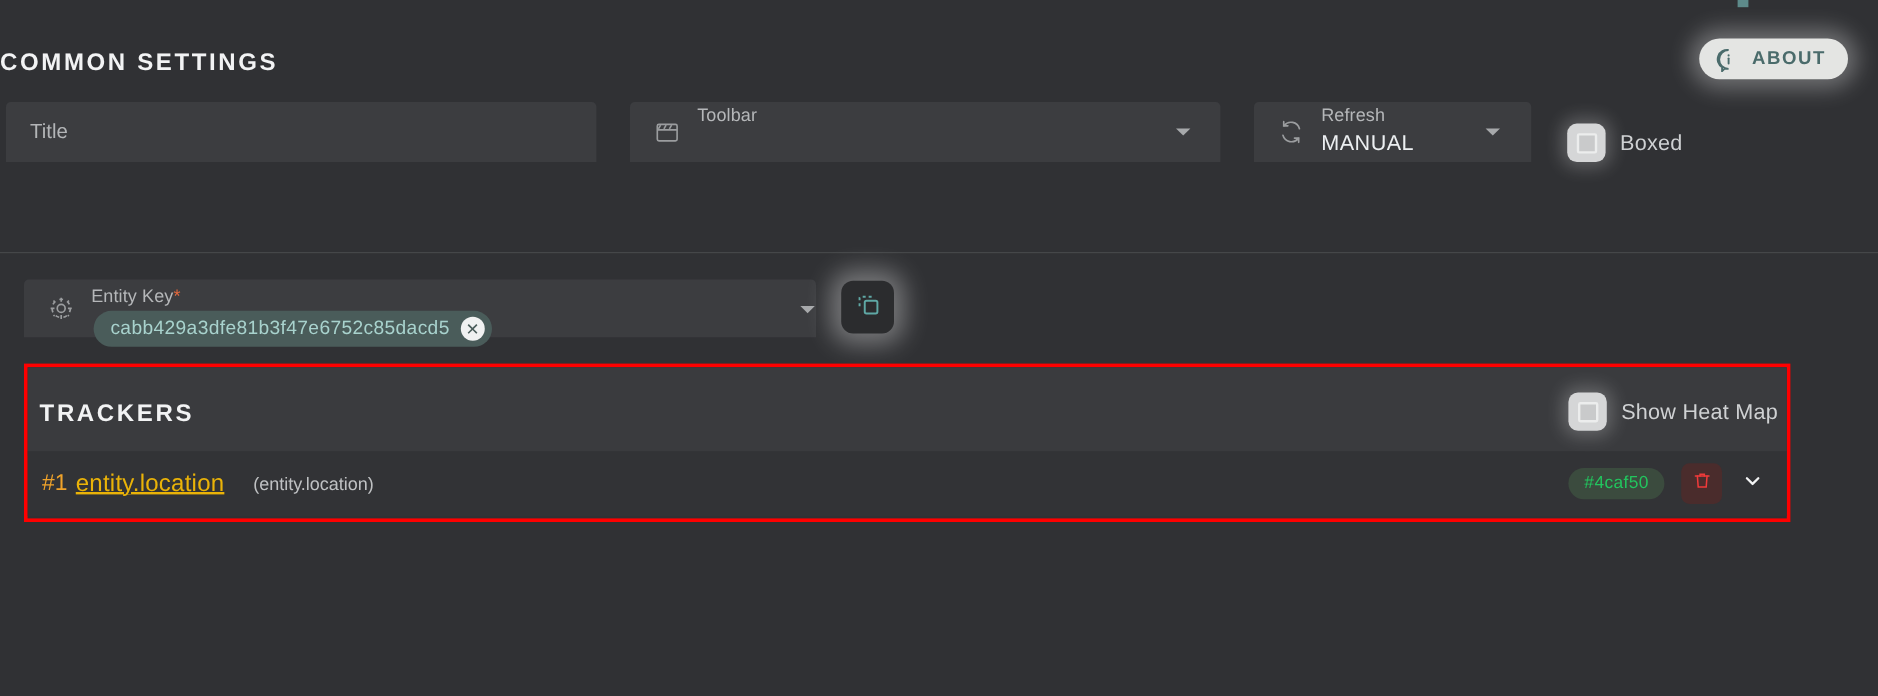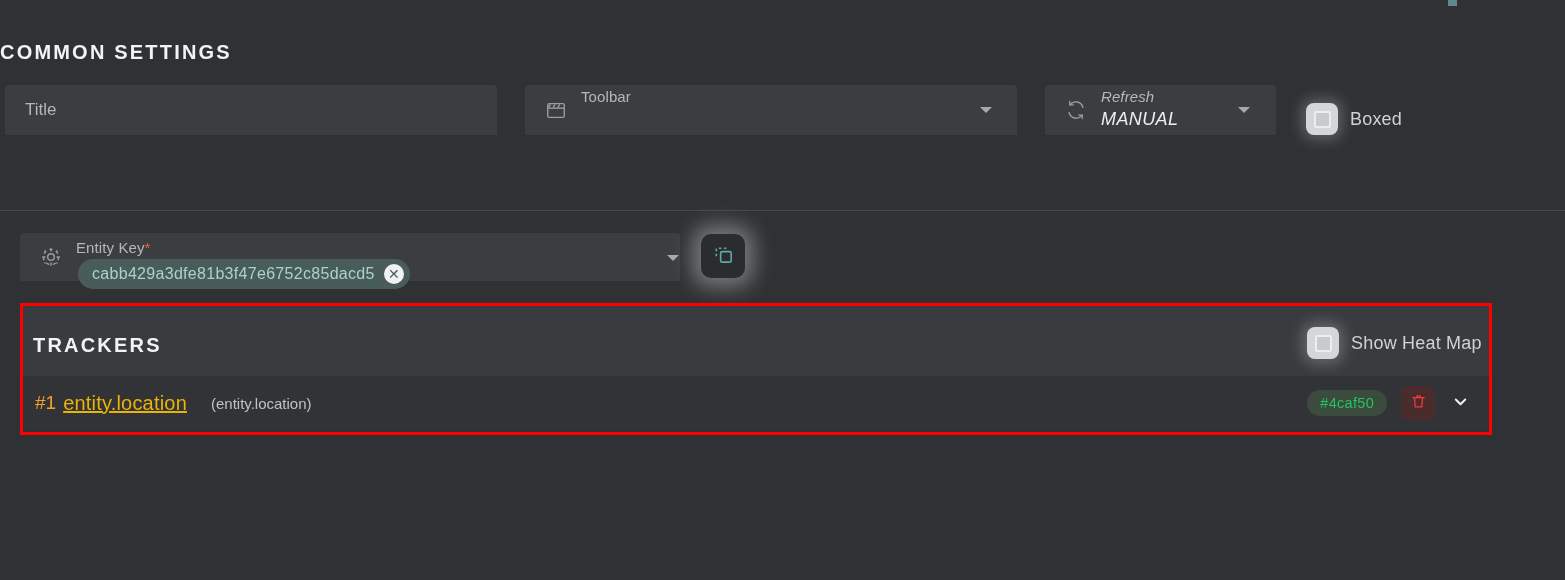--- a/index.html
+++ b/index.html
@@ -182,38 +182,48 @@
 </style>
 </head>
 <body>
 
 <div class="page">
 
   <div class="top-artifact" style="left:1448px; top:0px;"></div>
 
   <div class="section-title" style="left:0px; top:41px;">COMMON SETTINGS</div>
 
+  <div class="about-btn" style="left:1416px; top:32px;">
+    <span>
+      <svg width="21" height="21" viewBox="0 0 24 24" fill="none" stroke="#4a6b6b" stroke-width="1.8">
+        <path d="M12 3a9 9 0 1 0 0 18h-4l-2.2 2.2V19.5A9 9 0 0 1 12 3z"></path>
+        <circle cx="12" cy="8.2" r="1" fill="#4a6b6b" stroke="none"></circle>
+        <path d="M12 11v5" stroke-linecap="round"></path>
+      </svg>
+    </span>
+    <span class="lbl">ABOUT</span>
+  </div>
 
   <div class="field" style="left:5px; top:85px; width:492px; height:50px;">
     <div class="field-placeholder" style="left:20px; top:15px;">Title</div>
   </div>
 
   <div class="field" style="left:525px; top:85px; width:492px; height:50px;">
     <div class="field-icon">
       <svg width="22" height="22" viewBox="0 0 24 24" fill="none" stroke="#9b9d9f" stroke-width="1.5">
         <rect x="3" y="5" width="18" height="15" rx="1.5"></rect>
         <path d="M3 10h18"></path>
         <path d="M6 5.8l-2 3.4M11 5.8l-2 3.4M16 5.8l-2 3.4"></path>
       </svg>
     </div>
     <div class="field-label" style="left:56px; top:3px;">Toolbar</div>
     <div class="caret" style="right:25px; top:22px;"></div>
   </div>
 
-  <div class="field" style="left:1045px; top:85px; width:231px; height:50px;font-style:italic;">
+  <div class="field" style="left:1045px; top:85px; width:231px; height:50px;">
     <div class="field-icon">
       <svg width="22" height="22" viewBox="0 0 24 24" fill="none" stroke="#9b9d9f" stroke-width="1.5" stroke-linecap="round">
         <path d="M19.5 9a8 8 0 0 0-14-2.8"></path>
         <path d="M4.5 15a8 8 0 0 0 14 2.8"></path>
         <path d="M5.2 2.6v3.8h3.8"></path>
         <path d="M18.8 21.4v-3.8h-3.8"></path>
       </svg>
     </div>
     <div class="field-label" style="left:56px; top:3px;">Refresh</div>
     <div class="field-value" style="left:56px; top:24px;">MANUAL</div>

